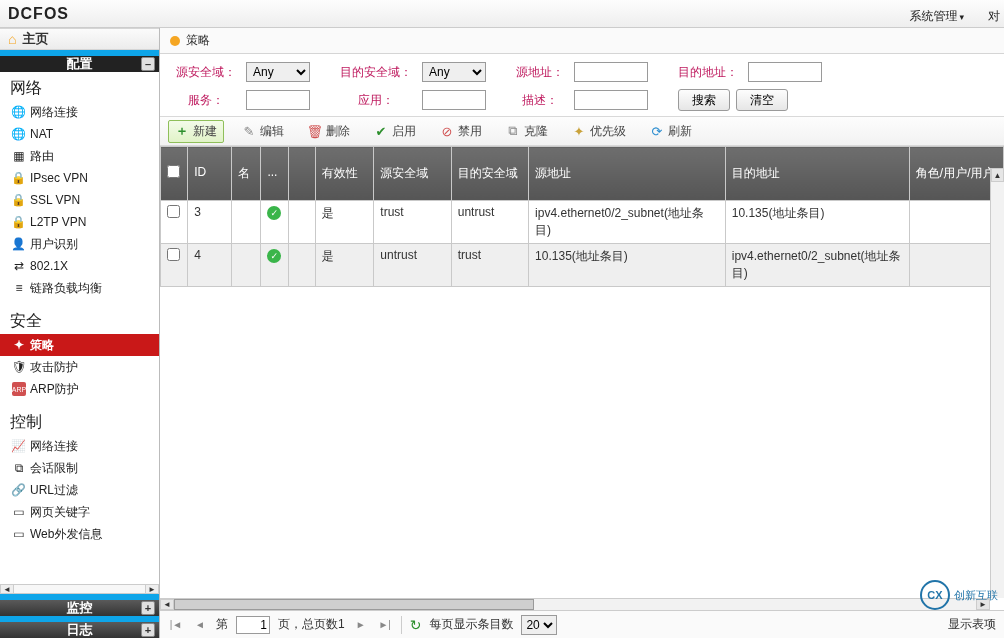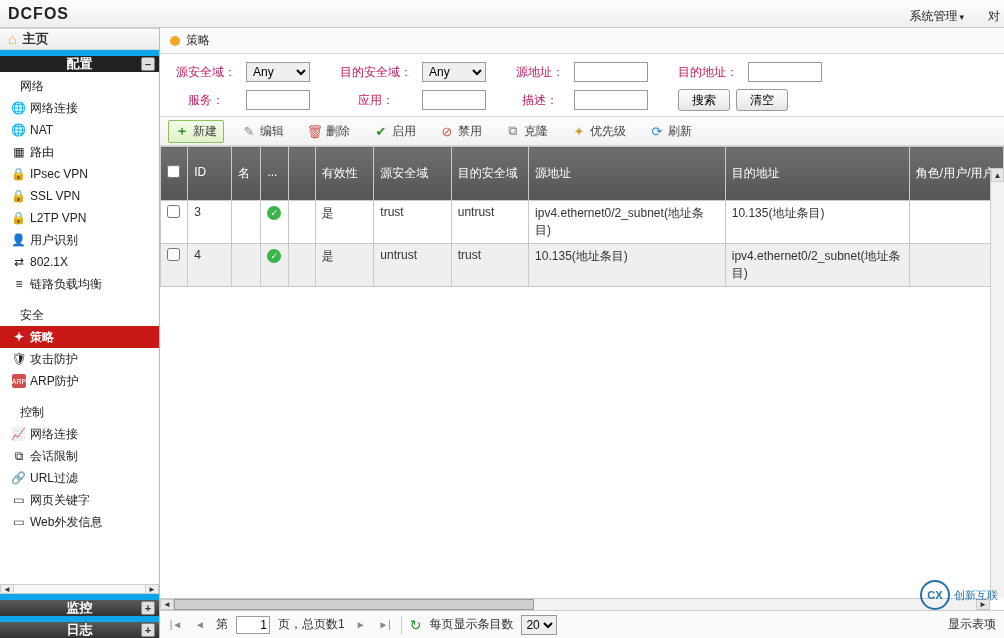--- a/index.html
+++ b/index.html
@@ -11,21 +11,21 @@
   .layout { display: flex; height: 610px; }
   
   .sidebar { width: 160px; border-right: 1px solid #bbb; display: flex; flex-direction: column; background: #fff; }
   .side-row { display: flex; align-items: center; height: 22px; padding: 0 4px 0 8px; font-size: 12px; }
   .side-home { background: linear-gradient(#fbfbfb,#ececec); border-top:1px solid #d5d5d5; border-bottom:1px solid #d5d5d5; font-size: 13px; font-weight: bold; color:#333;}
   .side-home .icon { color:#f5a623; margin-right:6px; font-size:14px;}
   .side-section-header { height: 22px; background: #222; color: #fff; display: flex; align-items: center; justify-content: center; position: relative; font-size: 13px; font-weight: bold; border-top:6px solid #0ea5e9;}
   .side-section-header.light { background: linear-gradient(#5a5a5a,#333);}
   .side-section-header .sq { position:absolute; right:4px; width:14px; height:14px; background:#e0e0e0; border:1px solid #888; border-radius:2px; display:flex;align-items:center;justify-content:center;font-size:11px;color:#333;}
   .side-group { padding: 4px 0 6px 0; }
-  .side-group-title { font-size: 12px; color: #222; padding: 2px 20px; }
+  .side-group-title { font-size: 16px; color: #222; padding: 2px 10px; }
   .side-item { display:flex; align-items:center; height:22px; padding-left: 30px; font-size:12px; color:#222; cursor:pointer; position:relative;}
   .side-item .ic { position:absolute; left:12px; width:14px; height:14px; display:flex;align-items:center;justify-content:center; font-size:12px;}
   .side-item.active { background: #c91818; color:#fff; font-weight:bold;}
   .side-bottom-scroll{height:10px;display:flex;}
   .side-bottom-scroll .arrow{width:14px;background:#eee;border:1px solid #ccc;display:flex;align-items:center;justify-content:center;font-size:8px;}
   .side-bottom-scroll .track{flex:1;background:#f7f7f7;border-top:1px solid #ccc;border-bottom:1px solid #ccc;}
   
   .main { flex: 1; display: flex; flex-direction: column; position:relative; }
   .crumb { height: 26px; border-bottom:1px solid #d5d5d5; display:flex; align-items:center; padding:0 10px; gap:6px; background:#fafafa;}
   .dot-orange{width:10px;height:10px;border-radius:50%;background:#f5a623;}

